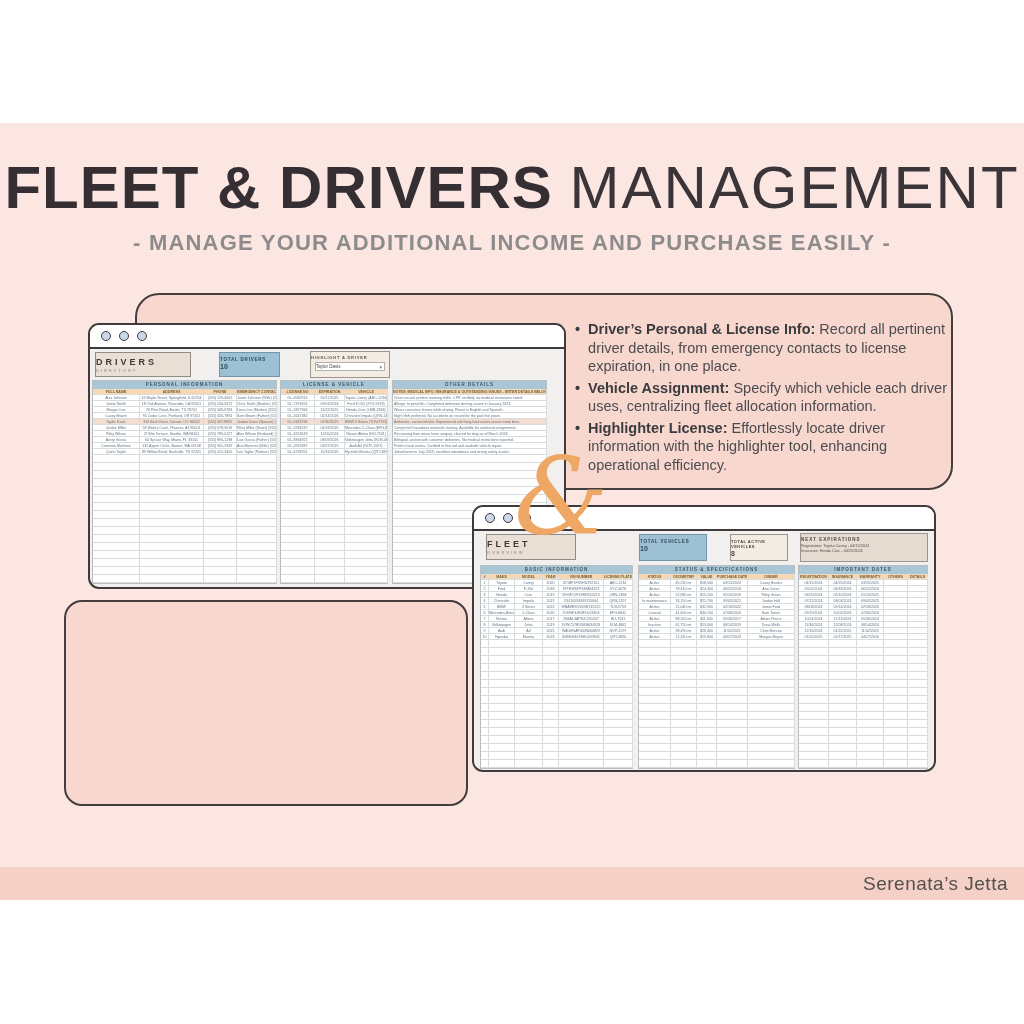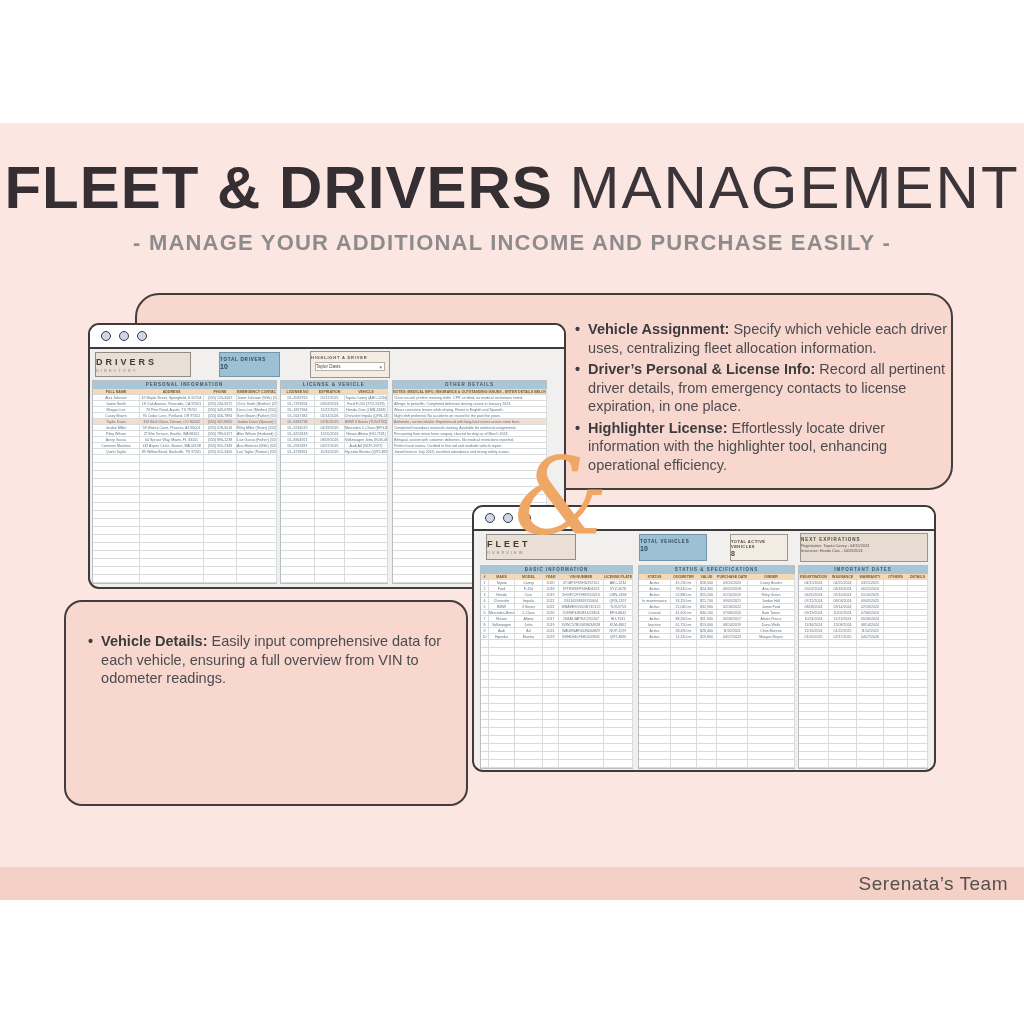--- a/index.html
+++ b/index.html
@@ -103,36 +103,33 @@
 
 <div class="title">
   <span class="tb">FLEET &amp; DRIVERS</span>
   <span class="tl">MANAGEMENT</span>
 </div>
 <div class="subtitle">- MANAGE YOUR ADDITIONAL INCOME AND PURCHASE EASILY -</div>
 
 <div class="panel" id="panel-right">
   <div class="bullets">
     <div class="bullet">
+        <span><b>Driver’s Personal &amp; License Info:</b><span> Record all pertinent driver details, from emergency contacts to license expiration, in one place.</span></span>
+      </div>
+    <div class="bullet">
         <span><b>Vehicle Assignment:</b><span> Specify which vehicle each driver uses, centralizing fleet allocation information.</span></span>
-      </div>
-    <div class="bullet">
-        <span><b>Driver’s Personal &amp; License Info:</b><span> Record all pertinent driver details, from emergency contacts to license expiration, in one place.</span></span>
       </div>
     <div class="bullet">
         <span><b>Highlighter License:</b><span> Effortlessly locate driver information with the highlighter tool, enhancing operational efficiency.</span></span>
       </div>
   </div>
 </div>
 
 <div class="panel" id="panel-left">
   <div class="bullets">
-    <div class="bullet">
-        <span><b>Vehicle Details:</b><span> Easily input comprehensive data for each vehicle, ensuring a full overview from VIN to odometer readings.</span></span>
-      </div>
   </div>
 </div>
 
 <div class="window" id="win-drivers">
   <div class="win-header">
     <span class="dot"></span>
     <span class="dot"></span>
     <span class="dot"></span>
   </div>
   <div class="box box-sheet">
@@ -1198,14 +1195,14 @@
           <div class="td"></div>
           <div class="td"></div>
         </div>
       </div>
   </div>
 </div>
 
 <div class="amp">&amp;</div>
 
 <div class="footer-band">
-  <span>Serenata’s Team</span>
+  <span>Serenata’s Jetta</span>
 </div>
 
 </body></html>

